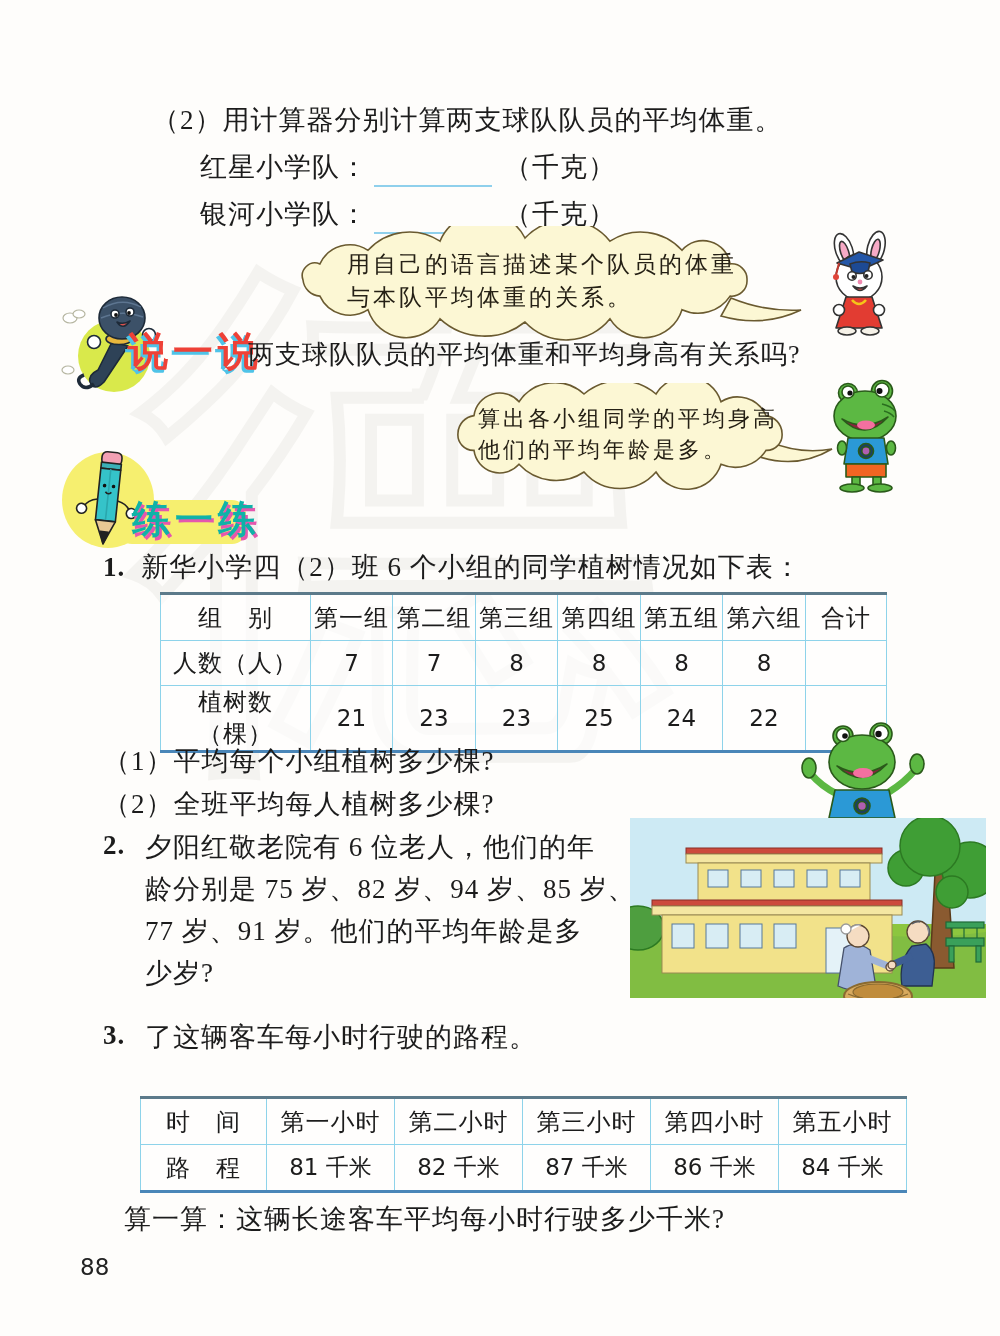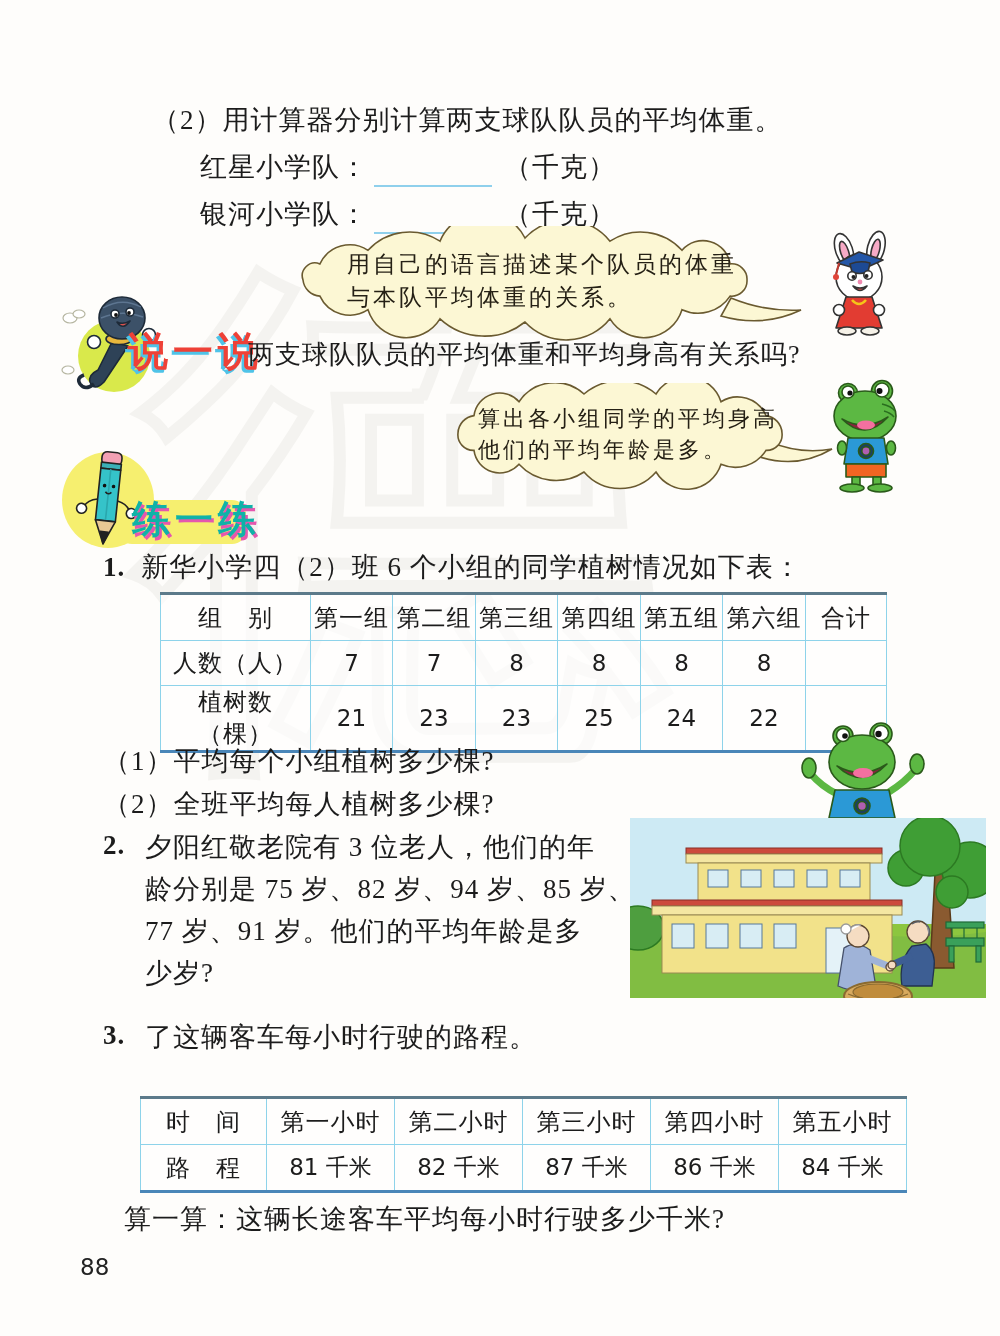--- a/index.html
+++ b/index.html
@@ -257,21 +257,21 @@
       <path d="M42,68 L96,68 L102,96 L36,96 Z" fill="#2b99d6"></path>
       <circle cx="69" cy="84" r="8" fill="#1c3f63"></circle>
       <circle cx="69" cy="84" r="4.5" fill="#b05fb0"></circle>
     </g>
   </svg>
 
   <div class="abs text z" style="left:103px; top:826px;">
     <span class="pnum">2.</span>
   </div>
   <div class="abs lines z" style="left:145px; top:826px;">
-    <div>夕阳红敬老院有 3 位老人，他们的年</div>
+    <div>夕阳红敬老院有 6 位老人，他们的年</div>
     <div>龄分别是 75 岁、82 岁、94 岁、85 岁、</div>
     <div>77 岁、91 岁。他们的平均年龄是多</div>
     <div>少岁?</div>
   </div>
 
   <svg class="abs z" style="left:630px; top:818px;" width="356" height="180" viewBox="0 0 356 180">
     <rect width="356" height="180" fill="#cdeaf4"></rect>
     <rect y="106" width="356" height="74" fill="#8cc63f"></rect>
     <path d="M0,108 q40,8 90,4 q80,-4 140,4 q70,6 126,-2 L356,180 L0,180 Z" fill="#7ab844" opacity="0.6"></path>
     <ellipse cx="8" cy="110" rx="26" ry="22" fill="#4e9e3f" stroke="#2c7a22" stroke-width="1.5"></ellipse>

